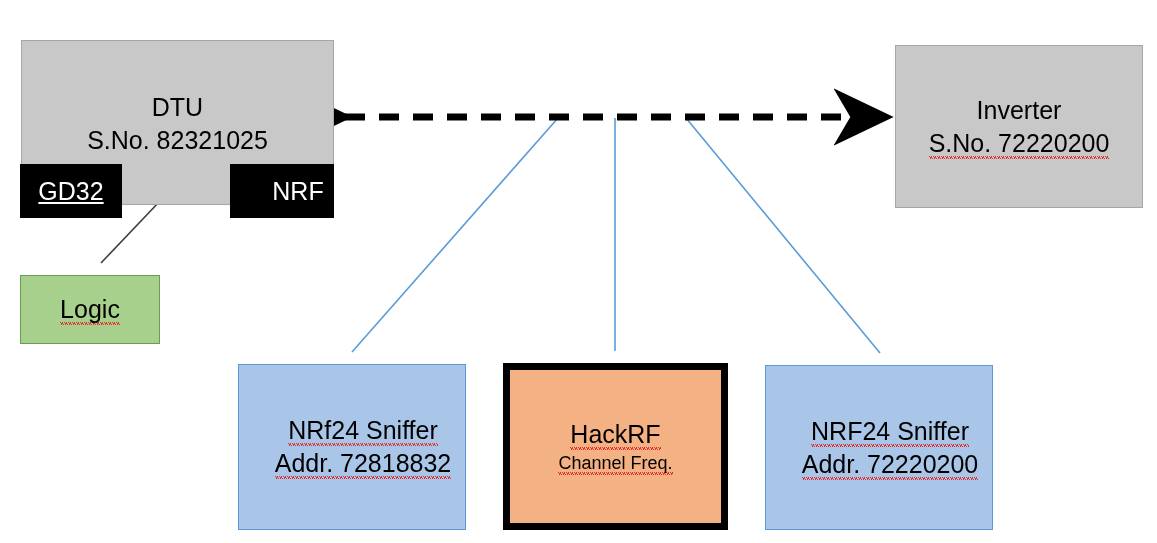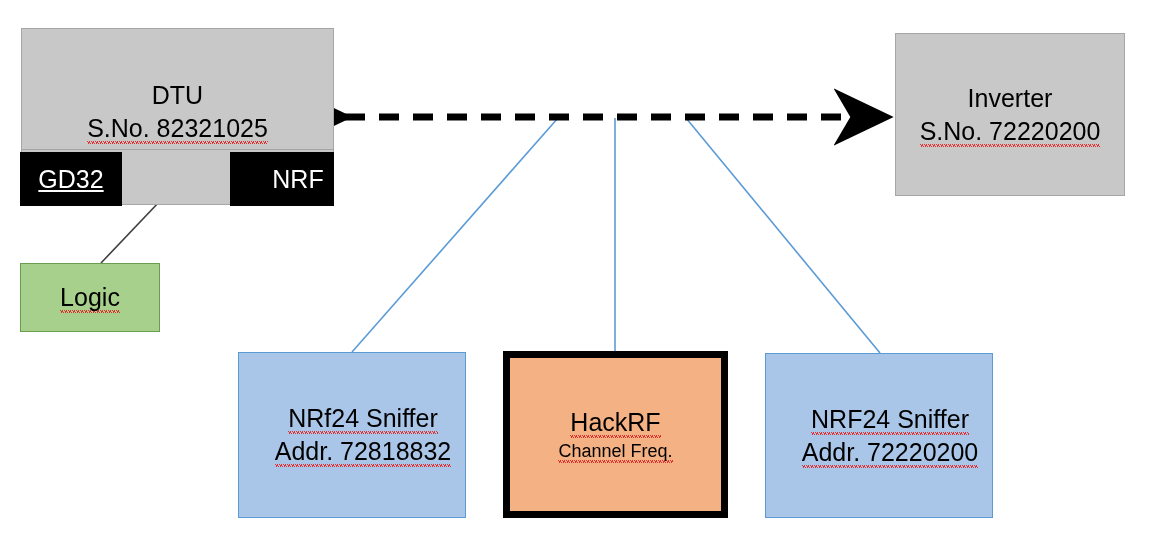--- a/index.html
+++ b/index.html
@@ -5,29 +5,29 @@
   html,body{margin:0;padding:0;}
   body{
     width:1157px;height:543px;
     background:#ffffff;
     font-family:"Liberation Sans","DejaVu Sans",sans-serif;
     overflow:hidden;
   }
   #canvas{position:relative;width:1157px;height:543px;}
 
   .node{position:absolute;box-sizing:border-box;display:flex;flex-direction:column;
-        align-items:center;justify-content:center;text-align:right;}
+        align-items:center;justify-content:center;text-align:right;margin-top:12px;}
 
   
   .grey-block{
     background:#c8c8c8;border:1px solid #a6a6a6;color:#000;
   }
   .dtu{left:21px;top:28px;width:313px;height:122px;justify-content:flex-end;padding-bottom:4px;}
   .dtu-spacer{left:21px;top:150px;width:313px;height:55px;background:#c8c8c8;border:1px solid #a6a6a6;border-top:none;position:absolute;box-sizing:border-box;}
-  .inverter{left:895px;top:33px;width:230px;height:163px;}
+  .inverter{left:895px;top:33px;width:248px;height:163px;}
 
   
   .chip{
     background:#000000;color:#ffffff;border:none;
     font-size:25px;
   }
   .gd32{left:20px;top:152px;width:102px;height:54px;text-decoration:underline;}
   .nrf{left:230px;top:152px;width:104px;height:54px;padding-left:32px;}
 
   

